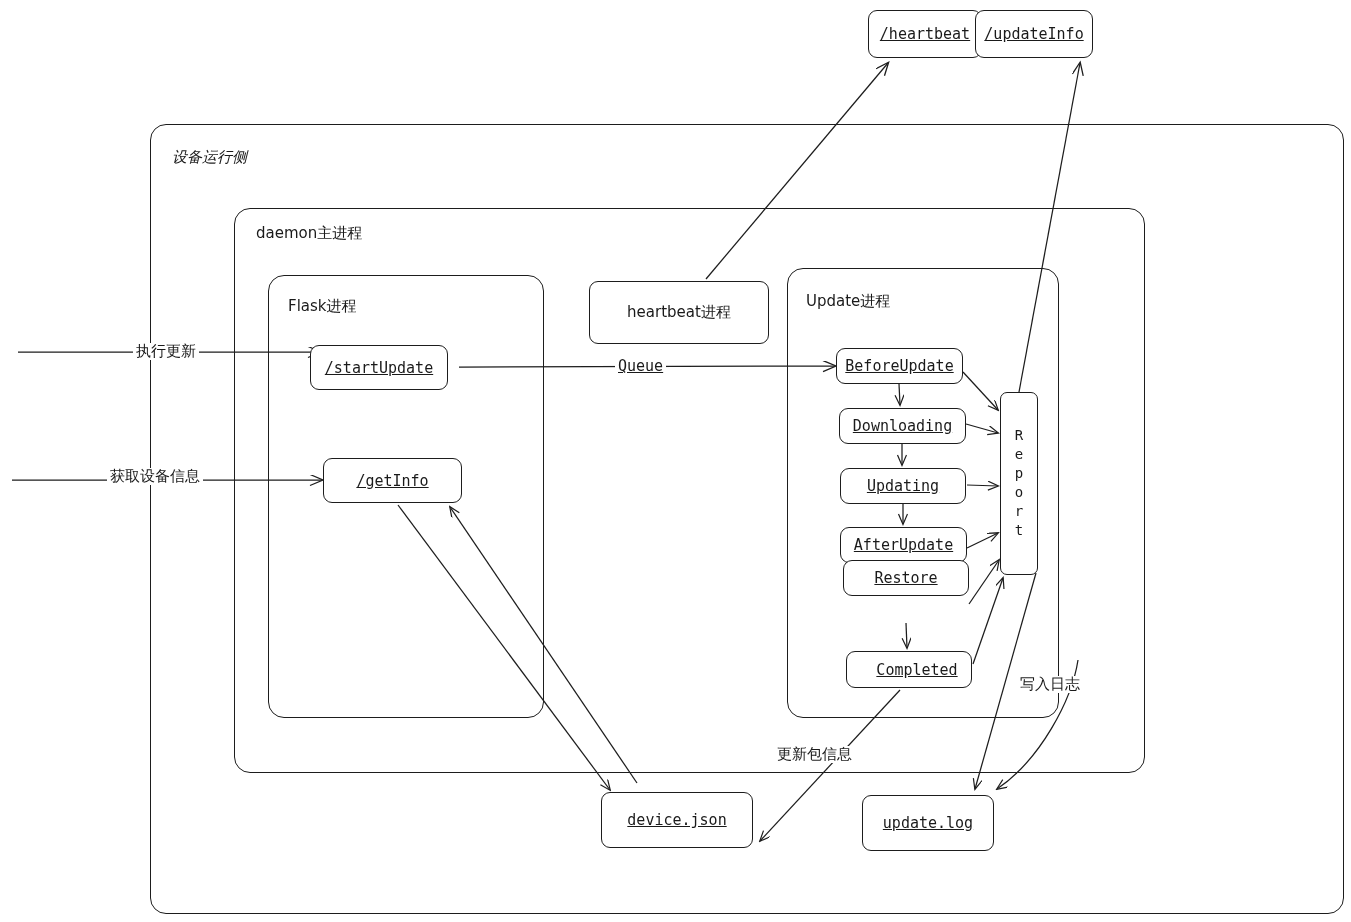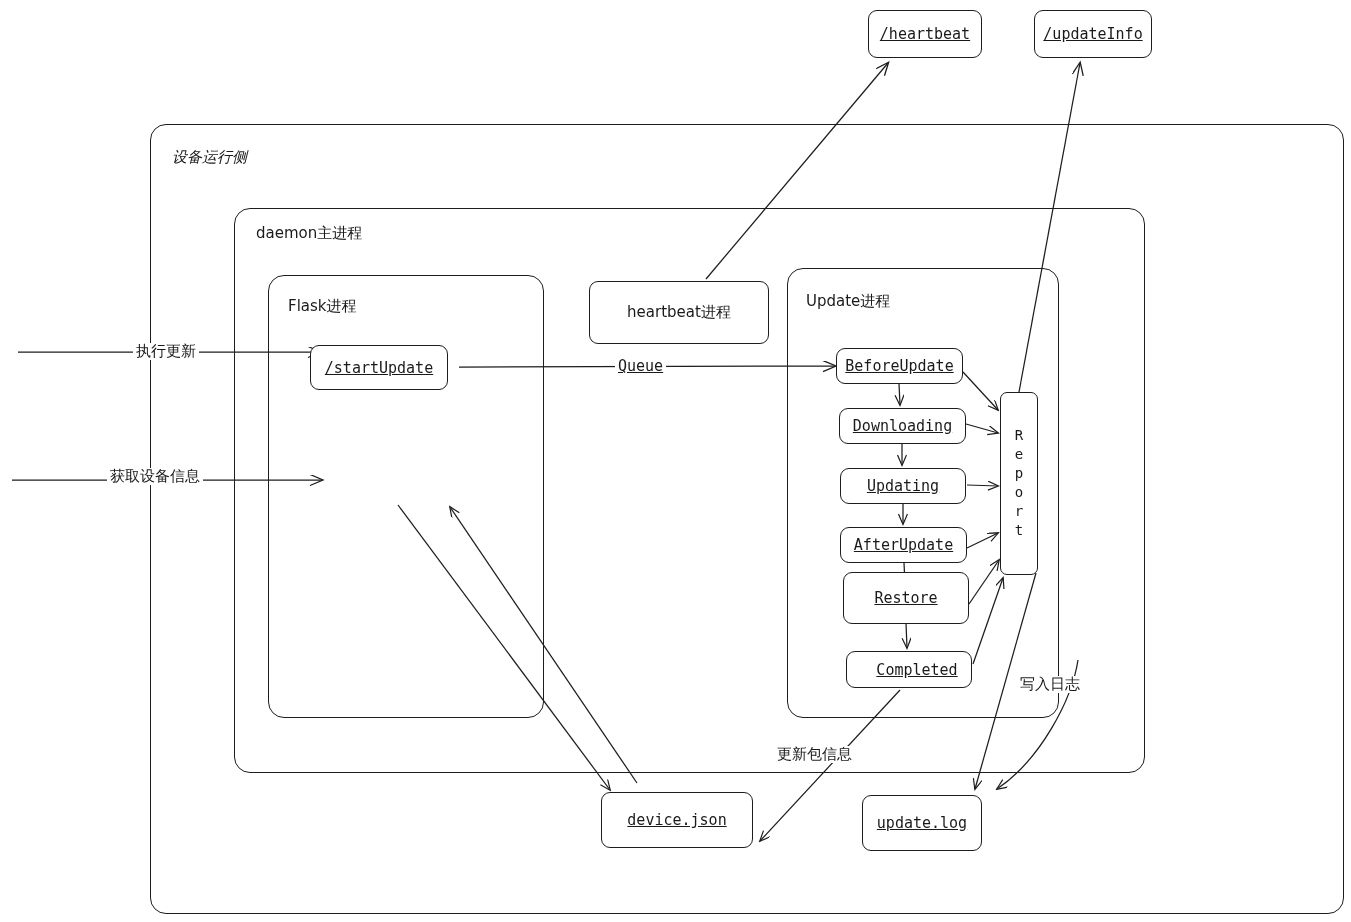--- a/index.html
+++ b/index.html
@@ -113,37 +113,38 @@
   <div class="grp" style="left:234px;top:208px;width:911px;height:565px;"></div>
   <div class="grp-label" style="left:256px;top:224px;">daemon主进程</div>
 
   <div class="grp" style="left:268px;top:275px;width:276px;height:443px;"></div>
   <div class="grp-label" style="left:288px;top:297px;">Flask进程</div>
 
   <div class="grp" style="left:787px;top:268px;width:272px;height:450px;"></div>
   <div class="grp-label" style="left:806px;top:292px;">Update进程</div>
 
   <div class="node mono" style="left:868px;top:10px;width:114px;height:48px;">/heartbeat</div>
-  <div class="node mono" style="left:1034px;top:10px;width:118px;height:48px;">/updateInfo</div>
+  <div class="node mono" style="left:975px;top:10px;width:118px;height:48px;">/updateInfo</div>
 
   <div class="node mono" style="left:310px;top:345px;width:138px;height:45px;">/startUpdate</div>
+  <div class="node mono" style="left:323px;top:458px;width:139px;height:45px;">/getInfo</div>
 
   <div class="node cn" style="left:589px;top:281px;width:180px;height:63px;">heartbeat进程</div>
 
   <div class="node mono" style="left:836px;top:348px;width:127px;height:36px;">BeforeUpdate</div>
   <div class="node mono" style="left:839px;top:408px;width:127px;height:36px;">Downloading</div>
   <div class="node mono" style="left:840px;top:468px;width:126px;height:36px;">Updating</div>
   <div class="node mono" style="left:840px;top:527px;width:127px;height:36px;">AfterUpdate</div>
-  <div class="node mono" style="left:843px;top:572px;width:126px;height:52px;">Restore</div>
+  <div class="node mono" style="left:843px;top:560px;width:126px;height:36px;">Restore</div>
   <div class="node mono" style="left:846px;top:651px;width:126px;height:37px;padding-left:16px;">Completed</div>
 
   <div class="node report" style="left:1000px;top:392px;width:38px;height:183px;">Report</div>
 
   <div class="node mono" style="left:601px;top:792px;width:152px;height:56px;">device.json</div>
-  <div class="node mono" style="left:862px;top:795px;width:120px;height:56px;">update.log</div>
+  <div class="node mono" style="left:862px;top:795px;width:132px;height:56px;">update.log</div>
 
   <div class="edge-label cn" style="left:133px;top:343px;">执行更新</div>
   <div class="edge-label cn" style="left:107px;top:468px;">获取设备信息</div>
   <div class="edge-label mono" style="left:615px;top:358px;">Queue</div>
   <div class="edge-label cn" style="left:1017px;top:676px;">写入日志</div>
   <div class="edge-label cn" style="left:774px;top:746px;">更新包信息</div>
 
 </div>
 
 </body></html>

